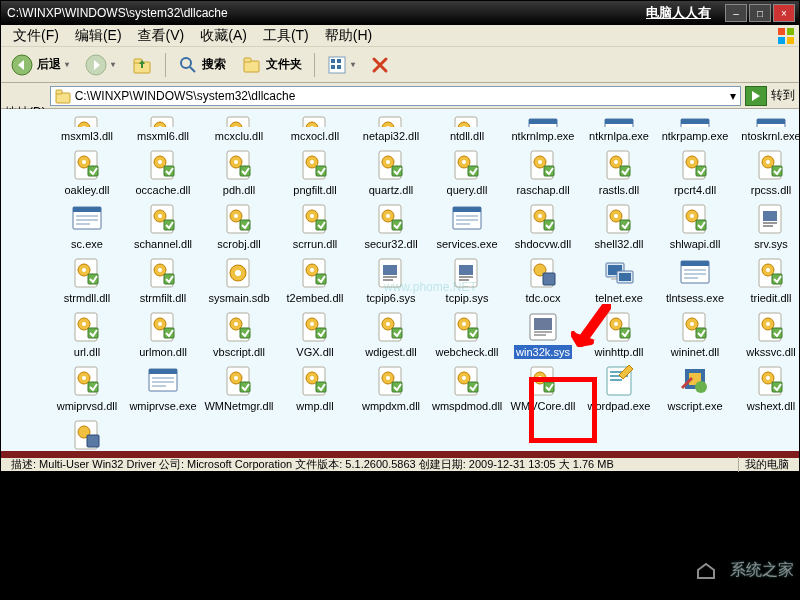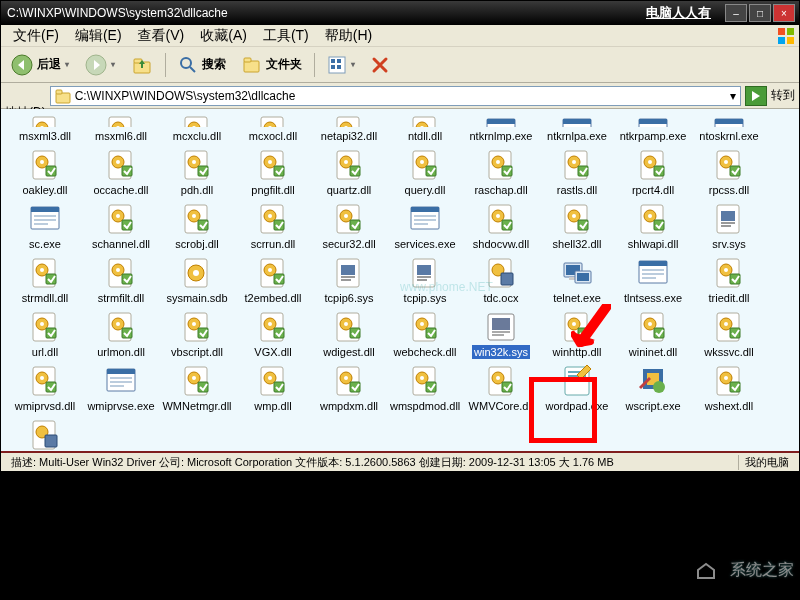--- a/index.html
+++ b/index.html
@@ -18,34 +18,34 @@
   .toolbar .tbtn { display: flex; align-items: center; gap: 4px; padding: 4px 6px; font-size: 12px; border-radius:3px;font-weight:bold; }
   .toolbar .sep { width:1px; height:24px; background:#b0ad9e; margin:0 2px;}
   .toolbar .dd { font-size:8px; color:#666; }
   .toolbar svg { display:block; }
   .addrbar { height: 26px; background: #ece9d8; display: flex; align-items: center; padding: 2px 4px; border-bottom: 1px solid #b0ad9e; gap:4px; }
   .addrbar .lbl { font-size: 12px; margin-top: 33px; }
   .addrbar .addr { flex:1; height:20px; background:#fff; border:1px solid #7f9db9; display:flex; align-items:center; padding:0 4px; font-size:12px; gap:4px;}
   .addrbar .go { width:22px; height:20px; background:#4a9b38; border:1px solid #2e6b21; display:flex; align-items:center; justify-content:center;}
   .addrbar .gotxt { font-size:12px; }
   .content { flex:1; background:#eef9fd; overflow:auto; position:relative; }
-  .grid { display:grid; grid-template-columns: repeat(10, 76px); gap:2px 0; padding:4px 6px; }
+  .grid { display:grid; grid-template-columns: repeat(10, 76px); gap:2px 0; padding:4px 14px;margin-left:34px; }
   .icon { width:76px; display:flex; flex-direction:column; align-items:center; font-size:11px; text-align:center; padding:2px 0; cursor:default; }
   .icon .glyph { width:32px; height:32px; display:flex; align-items:center; justify-content:center; margin-bottom:2px;}
   .icon .name { white-space:nowrap; max-width:74px; overflow:hidden; padding:1px 2px;}
   .icon.sel .name { background:#316ac5; color:#fff; }
   .icon.truncrow .glyph { height:12px; overflow:hidden; align-items:flex-end;}
   .icon.truncrow .glyph svg { margin-bottom:-20px;}
-  .statusbar { height:20px; background:#ece9d8; border-top:2px solid #7f1d1d; display:flex; align-items:center; font-size:11px; padding:0 4px; gap:6px;}
+  .statusbar { height:20px; background:#ece9d8; border-top:7px solid #7f1d1d; display:flex; align-items:center; font-size:11px; padding:0 4px; gap:6px;}
   .statusbar .cell { border-left:1px solid #b0ad9e; padding:0 6px;}
   .statusbar .cell:first-child { border-left:none; flex:1;}
   .red-box { position:absolute; border:5px solid #ff0000; pointer-events:none; }
   .red-arrow { position:absolute; color:#ff0000; pointer-events:none;}
   .wm { position:absolute; right:6px; bottom:18px; color:#fff; opacity:0.55; font-size:16px; display:flex; align-items:center; gap:12px; pointer-events:none; text-shadow:0 0 3px #5bb;}
-  .wm2 { position:absolute; left:48%; top:50%; color:#3aa; opacity:.25; font-size:12px; pointer-events:none;margin-left:16px;}
+  .wm2 { position:absolute; left:48%; top:50%; color:#3aa; opacity:.25; font-size:12px; pointer-events:none;}
 </style>
 </head>
 <body>
 
 <div class="window">
 
   <div class="titlebar">
     <span class="title">C:\WINXP\WINDOWS\system32\dllcache</span>
     <span class="spacer"></span>
     <span class="brand">电脑人人有</span>

